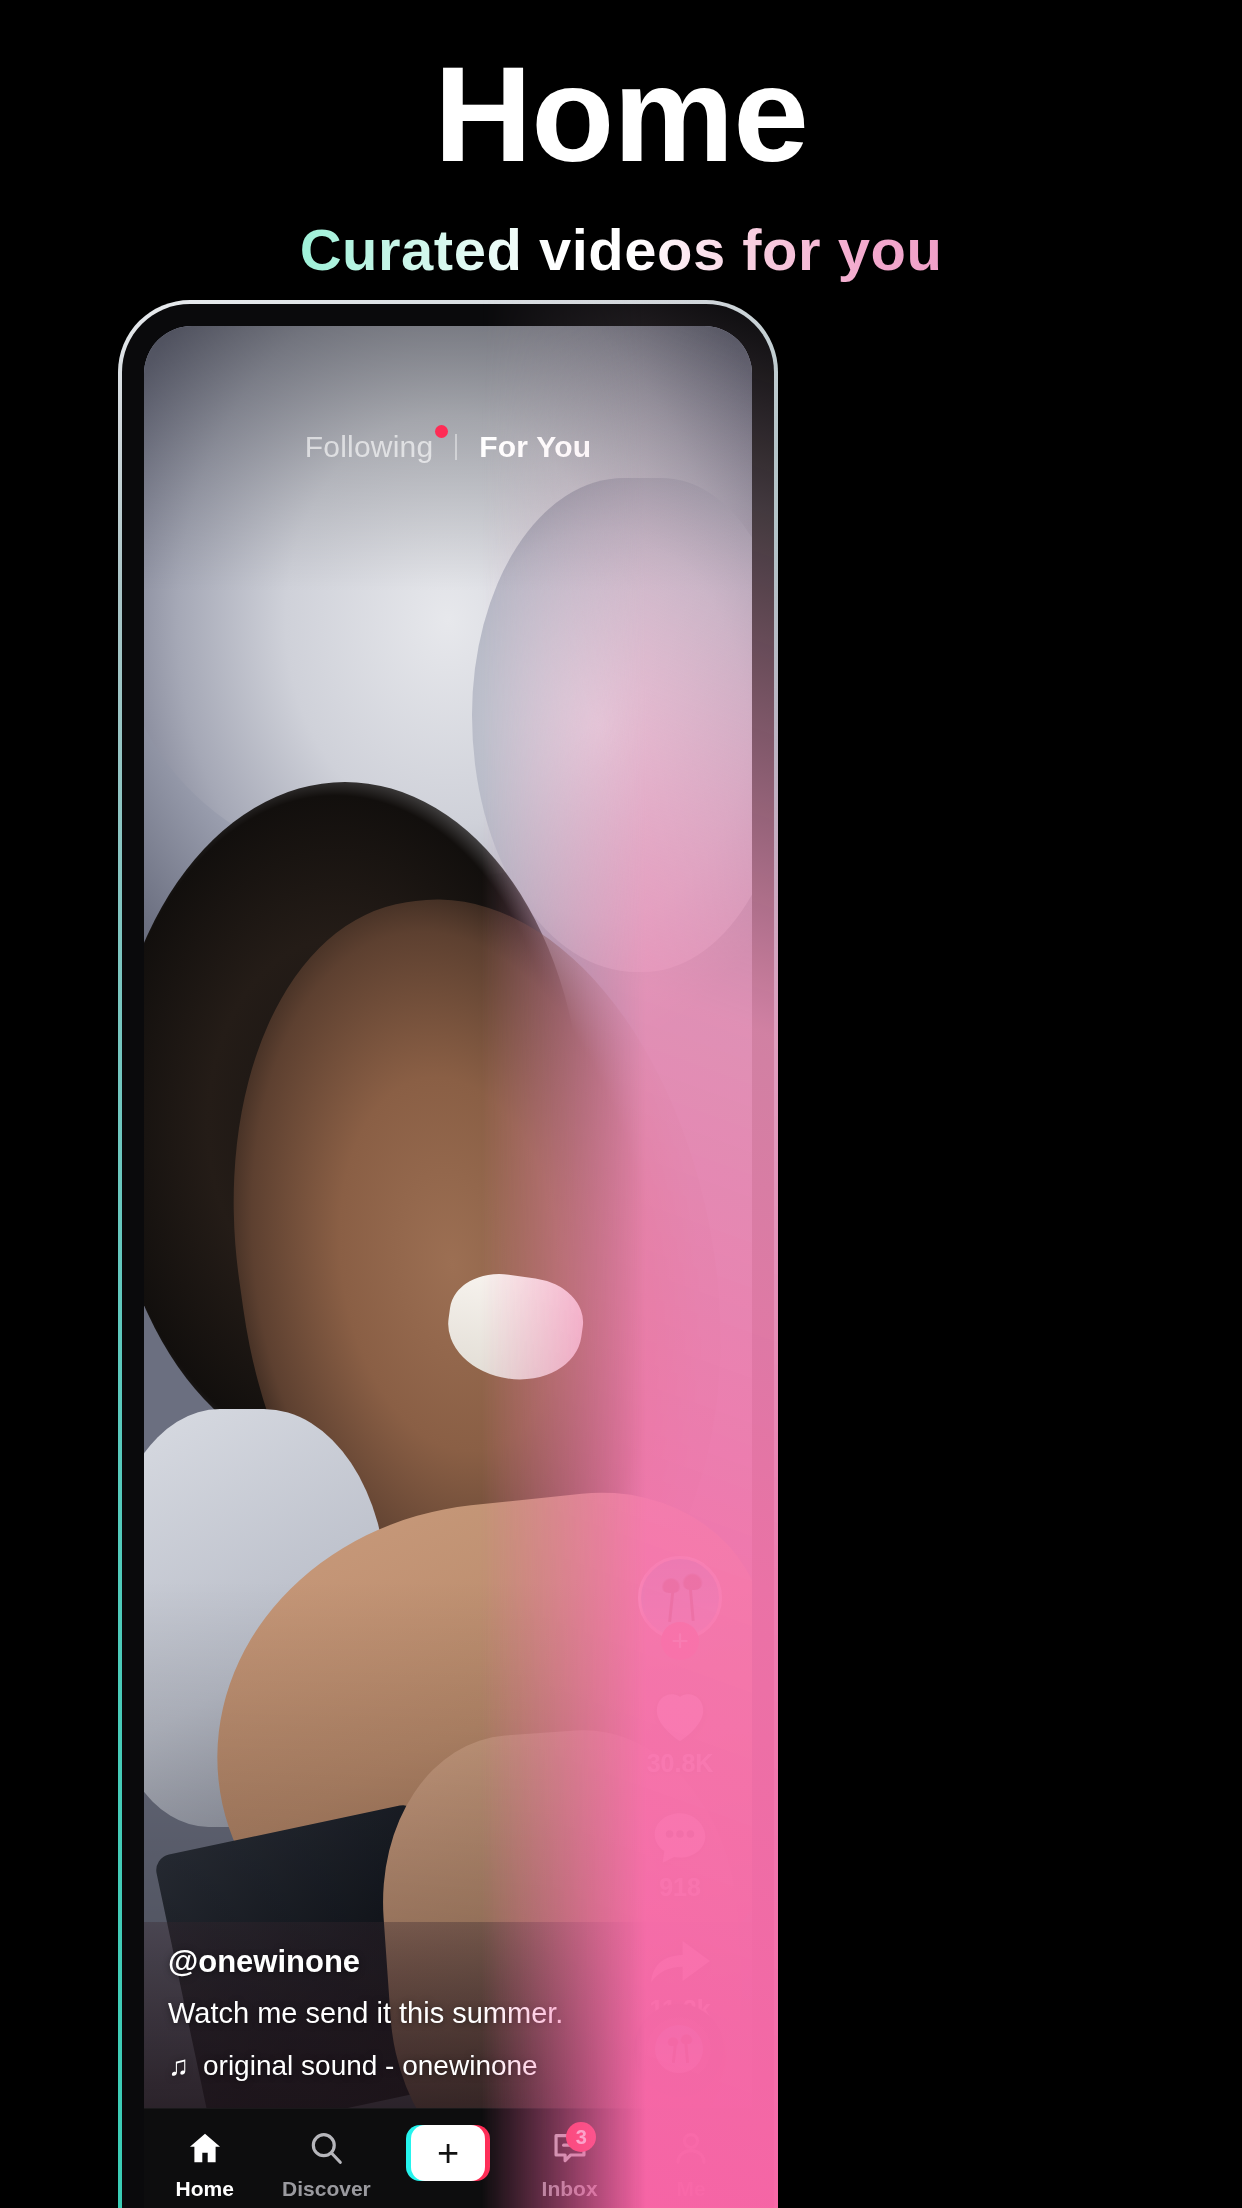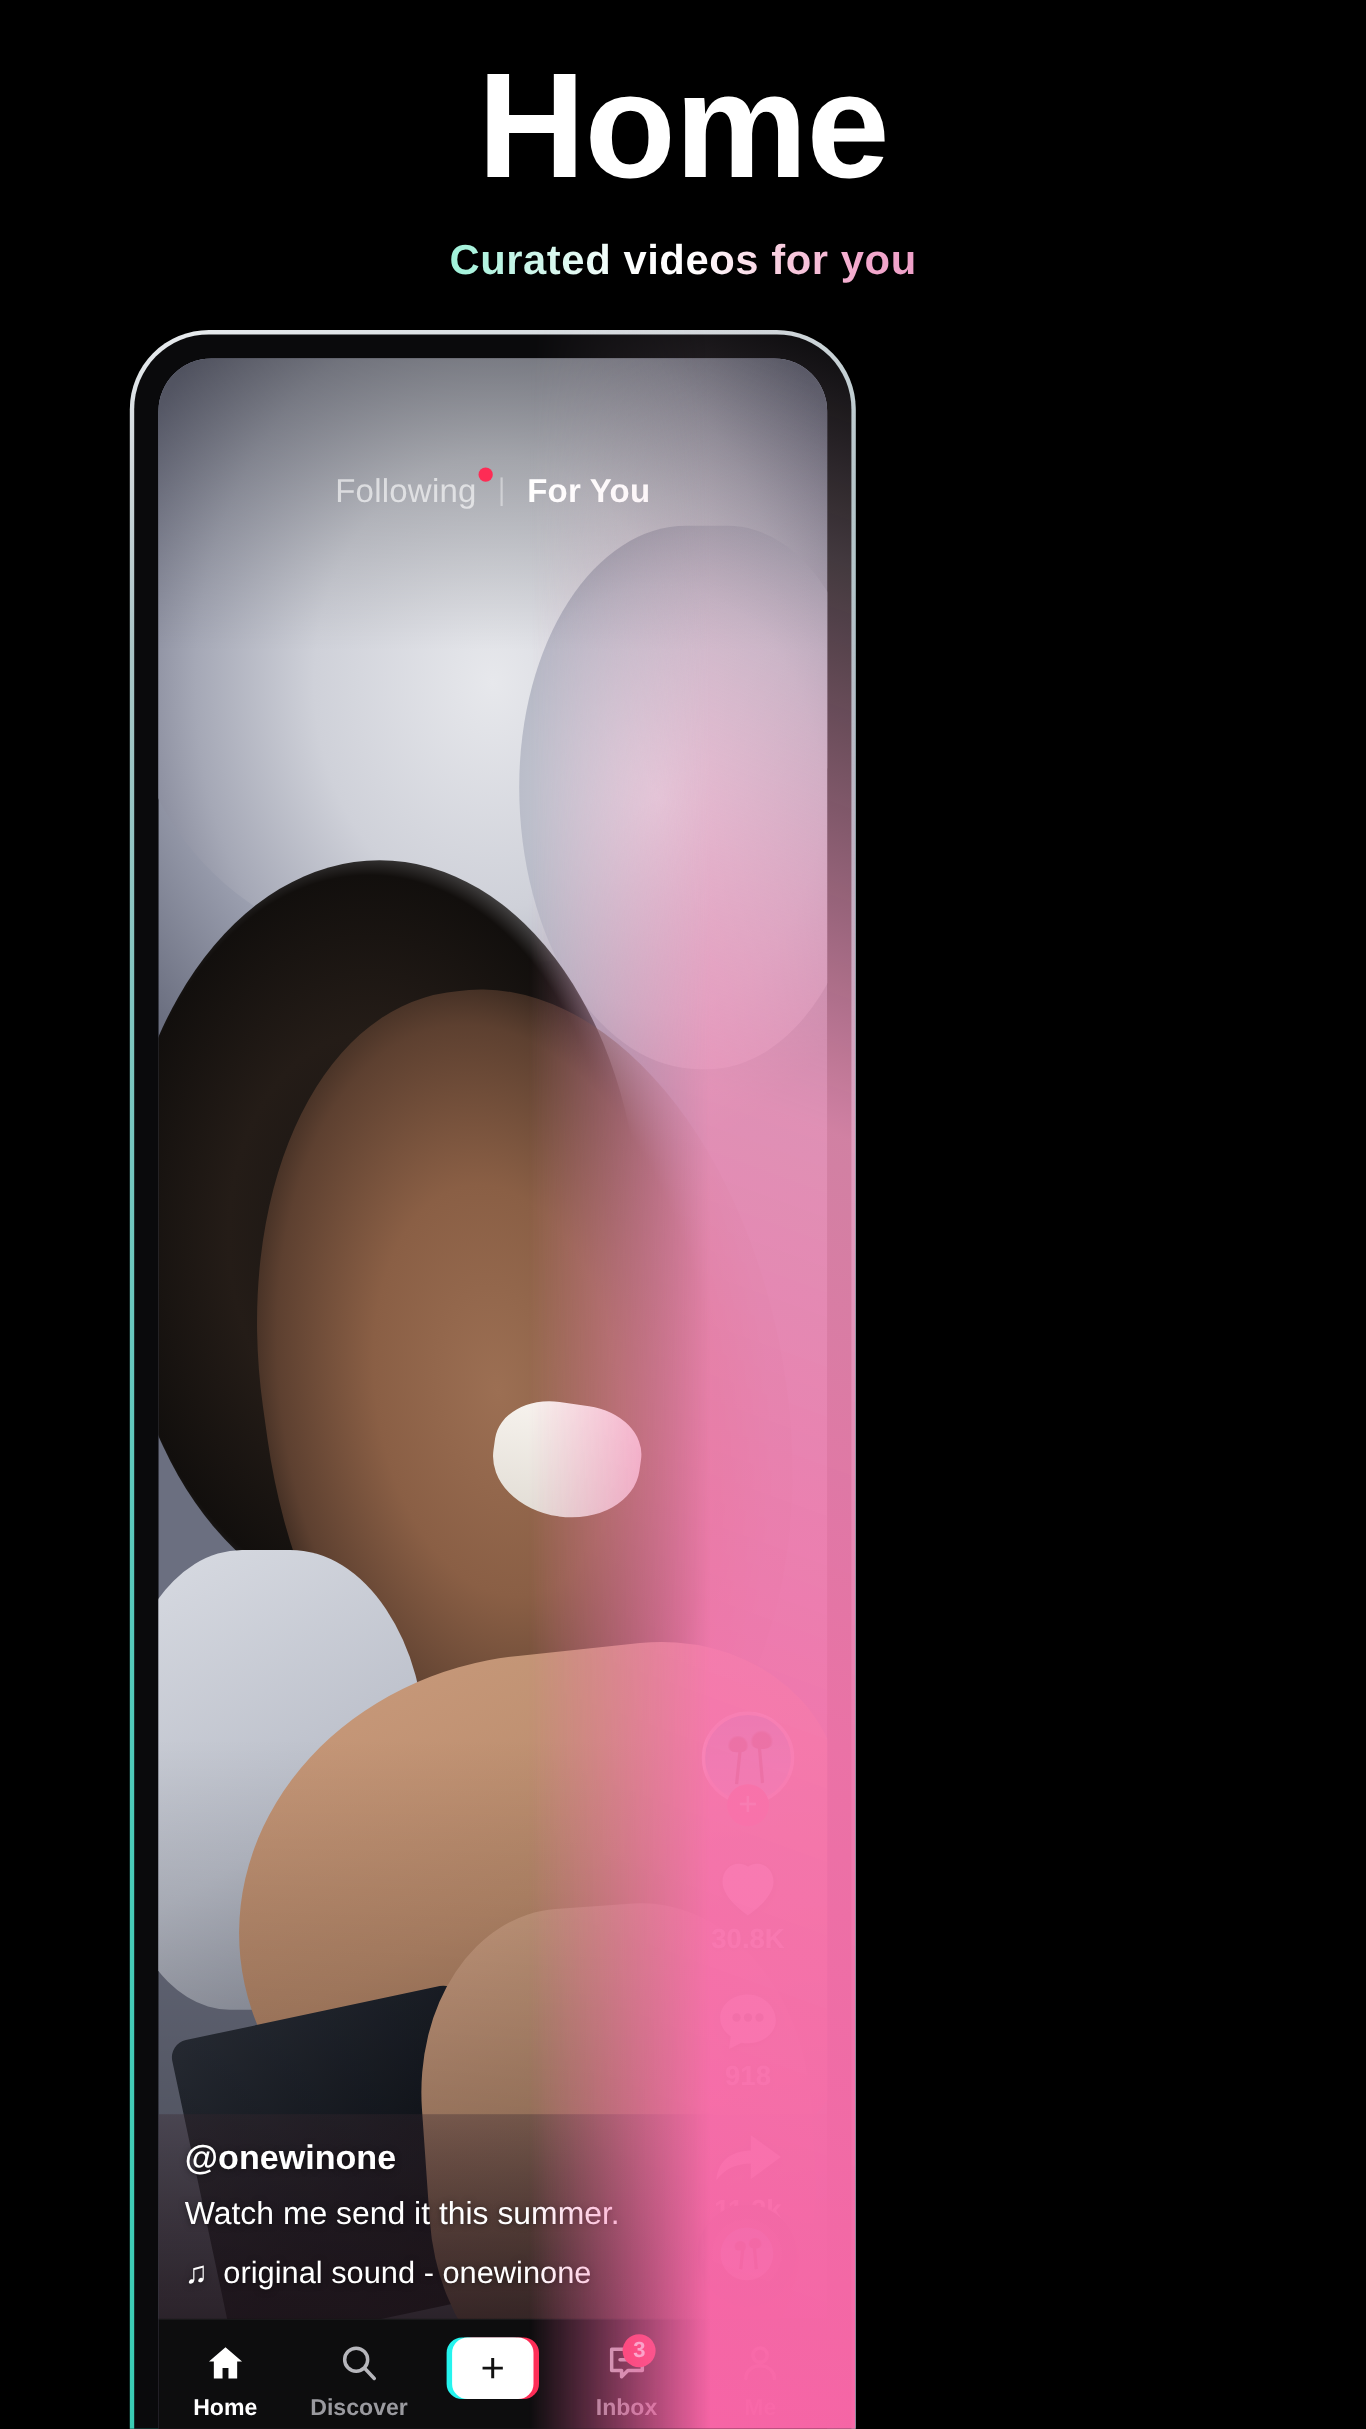--- a/index.html
+++ b/index.html
@@ -16,21 +16,21 @@
   .hero-title {
     margin-top:46px;
     font-size:136px;
     line-height:1.0;
     font-weight:700;
     color:#ffffff;
     letter-spacing:-1px;
   }
   .hero-sub {
     margin-top:34px;
-    font-size:38px;
+    font-size:58px;
     font-weight:600;
     letter-spacing:0.5px;
     background-image: linear-gradient(90deg, #9ef2d9 0%, #c9f5e8 16%, #ffffff 40%, #ffffff 52%, #f8cfe0 70%, #f3a9cd 88%, #efa0c8 100%);
     -webkit-background-clip:text;
     background-clip:text;
     color:transparent;
     -webkit-text-fill-color:transparent;
     display:inline-block;
   }
 

